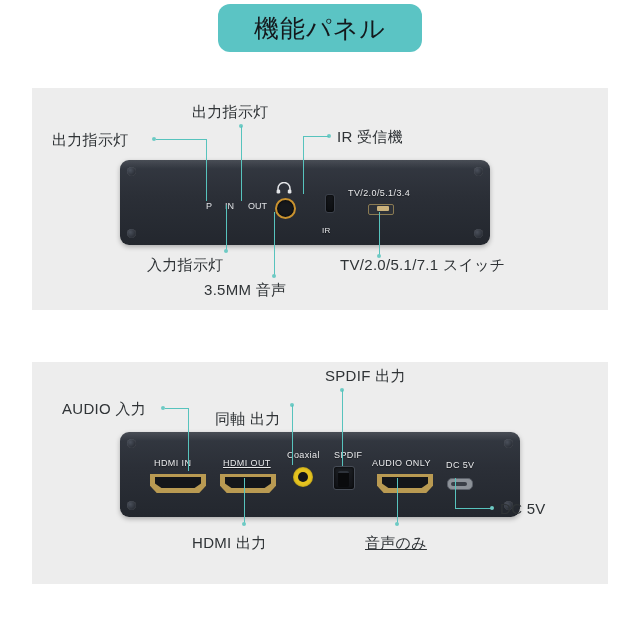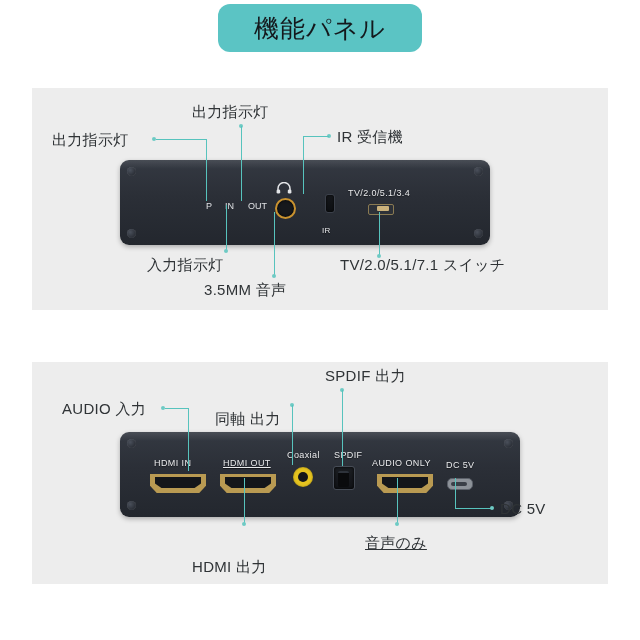--- a/index.html
+++ b/index.html
@@ -259,21 +259,21 @@
   <div class="label" style="left:215px;top:381px;margin-top:29px;">同軸 出力</div>
   <div class="dot" style="left:290px;top:403px;"></div>
   <div class="lead-v" style="left:292px;top:405px;height:60px;"></div>
 
   <div class="label" style="left:325px;top:367px;">SPDIF 出力</div>
   <div class="dot" style="left:340px;top:388px;"></div>
   <div class="lead-v" style="left:342px;top:390px;height:76px;"></div>
 
   <div class="lead-v" style="left:244px;top:478px;height:46px;"></div>
   <div class="dot" style="left:242px;top:522px;"></div>
-  <div class="label" style="left:192px;top:534px;margin-top:24px;">HDMI 出力</div>
+  <div class="label" style="left:192px;top:534px;">HDMI 出力</div>
 
   <div class="lead-v" style="left:397px;top:478px;height:46px;"></div>
   <div class="dot" style="left:395px;top:522px;"></div>
   <div class="label" style="left:365px;top:534px;text-decoration:underline;">音声のみ</div>
 
   <div class="lead-v" style="left:455px;top:478px;height:30px;"></div>
   <div class="lead-h" style="left:455px;top:508px;width:37px;"></div>
   <div class="dot" style="left:490px;top:506px;"></div>
   <div class="label" style="left:500px;top:500px;">DC 5V</div>
 

